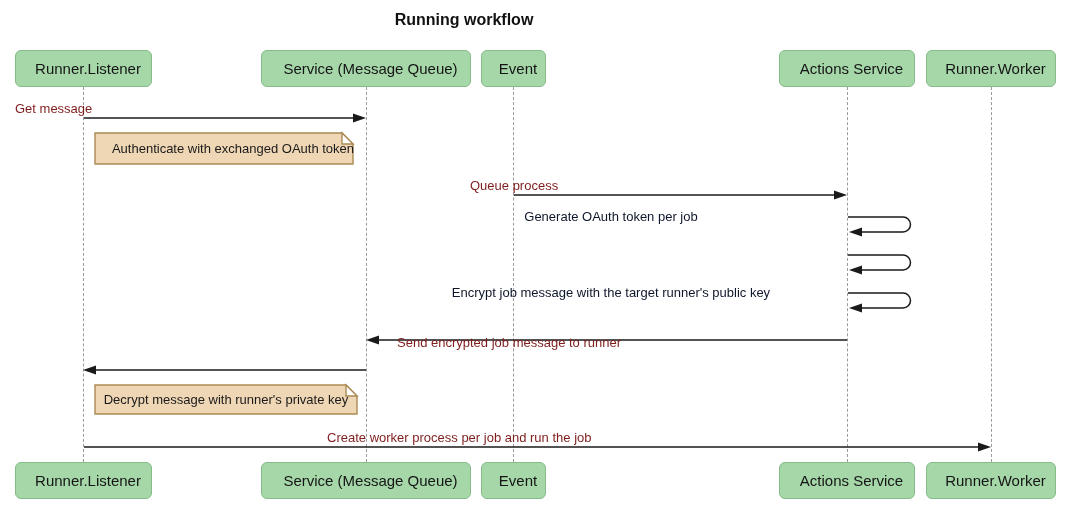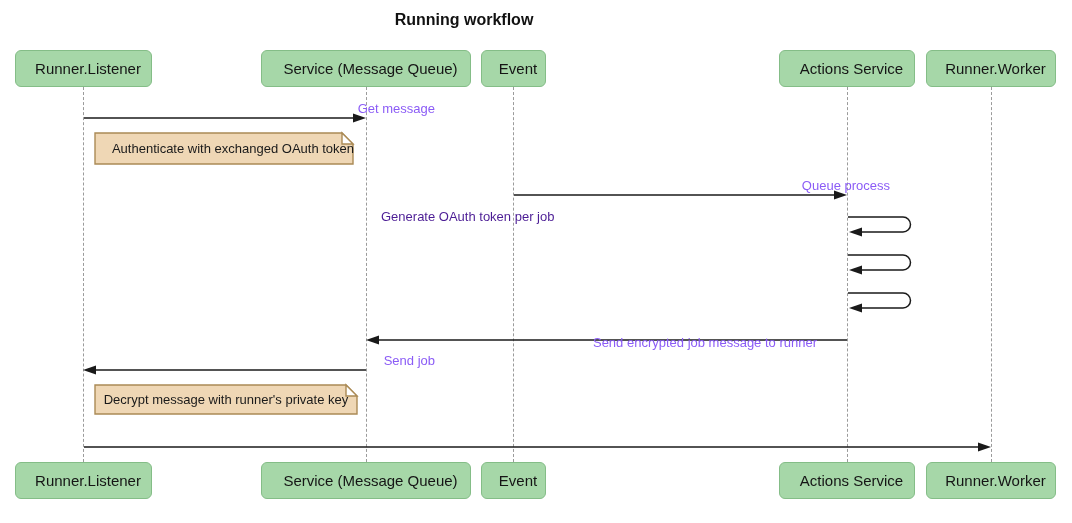--- a/index.html
+++ b/index.html
@@ -15,26 +15,26 @@
     position:absolute;top:87px;height:375px;width:0;
     border-left:1px dashed #9b9b9b;
   }
   .actor{
     position:absolute;height:37px;background:#a6d7a8;border:1px solid #84bd87;
     border-radius:6px;box-sizing:border-box;
     display:flex;align-items:center;justify-content:center;
     font-size:15px;color:#151515;white-space:nowrap;padding-left:9px;
   }
   .msg-label{
-    position:absolute;width:420px;text-align:right;font-size:13px;height:14px;
-    line-height:14px;color:#8b5cf6;white-space:nowrap;
+    position:absolute;width:420px;text-align:left;font-size:13px;height:14px;
+    line-height:14px;color:#7f1d1d;white-space:nowrap;
   }
   .self-label{
-    position:absolute;width:460px;text-align:left;font-size:13px;height:14px;
-    line-height:14px;color:#4c1d95;white-space:nowrap;
+    position:absolute;width:460px;text-align:center;font-size:13px;height:14px;
+    line-height:14px;color:#0f172a;white-space:nowrap;
   }
   .note-text{
     position:absolute;text-align:center;font-size:13px;color:#1a1a1a;
     display:flex;align-items:center;justify-content:center;white-space:nowrap;
   }
   svg{position:absolute;left:0;top:0;}
 </style>
 </head>
 <body>
 
@@ -115,19 +115,20 @@
   <div class="actor" style="left:779px;top:462px;width:136px">
       <span>Actions Service</span>
     </div>
   <div class="actor" style="left:926px;top:462px;width:130px">
       <span>Runner.Worker</span>
     </div>
 
   <div class="msg-label" style="left:15px;top:102px">Get message</div>
   <div class="msg-label" style="left:470px;top:179px">Queue process</div>
   <div class="self-label" style="left:381px;top:210px">Generate OAuth token per job</div>
+  <div class="self-label" style="left:381px;top:286px">Encrypt job message with the target runner's public key</div>
   <div class="msg-label" style="left:397px;top:336px">Send encrypted job message to runner</div>
-  <div class="msg-label" style="left:15px;top:354px">Send job</div>
+  <div class="msg-label" style="left:327px;top:431px">Create worker process per job and run the job</div>
 
   <div class="note-text" style="left:95px;top:133px;width:276px;height:31px">Authenticate with exchanged OAuth token</div>
   <div class="note-text" style="left:95px;top:385px;width:262px;height:29px">Decrypt message with runner's private key</div>
 
 </div>
 
 </body></html>

